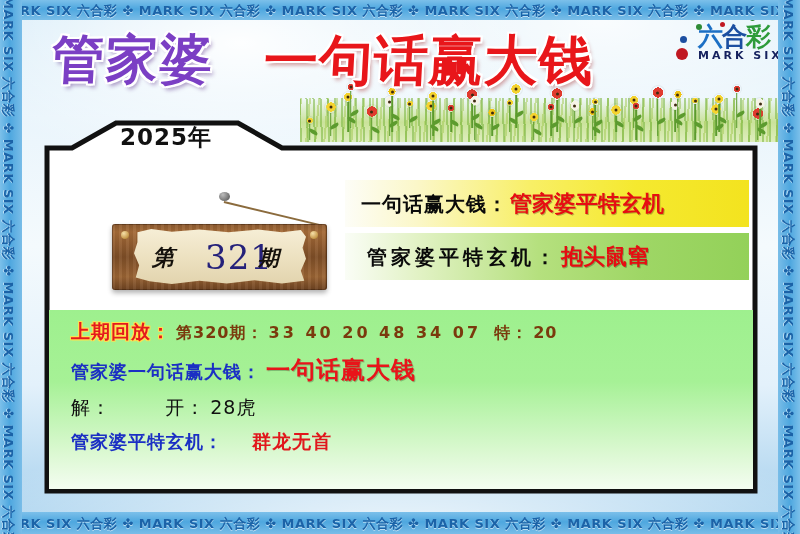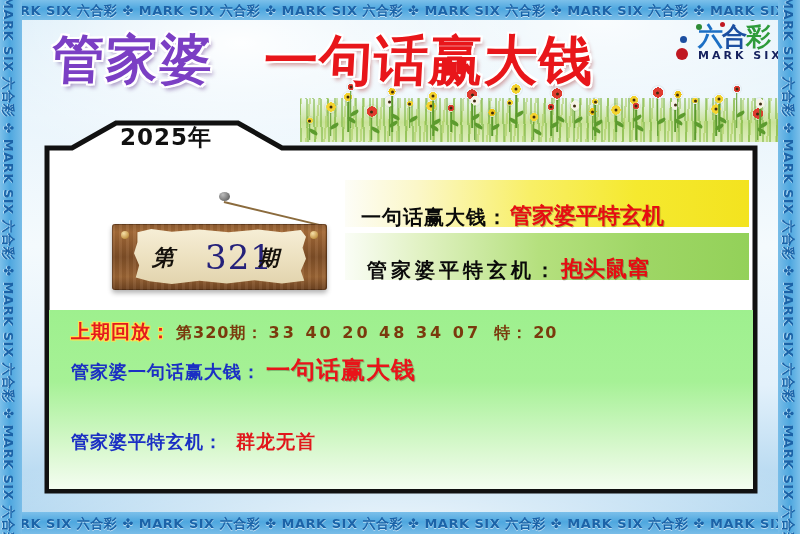--- a/index.html
+++ b/index.html
@@ -121,21 +121,21 @@
     background:linear-gradient(180deg,#f6eed6 0%,#ece0bf 55%,#e2d4ae 100%);
     box-shadow:0 1px 3px rgba(0,0,0,.35);
     clip-path:polygon(2% 6%,10% 0%,22% 5%,38% 1%,55% 6%,72% 1%,86% 6%,97% 2%,100% 14%,98% 34%,100% 54%,97% 76%,99% 94%,86% 99%,70% 93%,54% 99%,38% 94%,22% 100%,9% 95%,1% 88%,3% 66%,0% 44%,2% 24%);
   }
   .qi{position:absolute;top:50%;transform:translateY(-50%);}
   .qi.d{left:18px;font:bold 22px/1 "DejaVu Serif","Liberation Serif",serif;color:#15110c;font-style:italic;}
   .qi.n{left:42px;font:400 34px/1 "DejaVu Serif","Liberation Serif",serif;color:#25217a;letter-spacing:1px;margin-left:29px;}
   .qi.q{left:124px;font:bold 21px/1 "DejaVu Serif","Liberation Serif",serif;color:#15110c;font-style:italic;}
 
   
-  .banner{position:absolute;height:47px;z-index:18;display:flex;align-items:flex-end;}
+  .banner{position:absolute;height:47px;z-index:18;display:flex;align-items:center;}
   .banner.yellow{left:298px;top:30px;width:404px;
     background:linear-gradient(90deg,#fdfdf7 0%,#fbf7c8 18%,#f8ef66 46%,#f5e92f 72%,#f3e31f 100%);}
   .banner.green{left:298px;top:83px;width:404px;
     background:linear-gradient(90deg,#fafdf6 0%,#e2f2c5 18%,#b5e07e 48%,#9ed665 74%,#93d159 100%);}
   .banner .lbl{
     font:bold 20px/1 "DejaVu Sans","Liberation Sans",sans-serif;color:#0a0a0a;
     margin-left:16px;letter-spacing:1px;white-space:nowrap;
   }
   .banner.green .lbl{letter-spacing:4px;margin-left:22px;}
   .banner .ans{
@@ -479,24 +479,30 @@
           <span class="k-brown" style="letter-spacing:3px;">33 40 20 48 34 07</span>
           <span class="k-brown" style="margin-left:8px;">特：</span>
           <span class="k-brown">20</span>
         </div>
 
         <div class="row r2">
           <span class="k-blue">管家婆一句话赢大钱：</span>
           <span class="k-bigred">一句话赢大钱</span>
         </div>
 
+        <div class="row r3">
+          <span class="k-black">解：</span>
+          <span class="sp"></span>
+          <span class="k-black">开：</span>
+          <span class="k-black">28虎</span>
+        </div>
 
         <div class="row r4">
           <span class="k-blue">管家婆平特玄机：</span>
-          <span class="k-midred" style="margin-left:8px;">群龙无首</span>
+          <span class="k-midred" style="margin-left:24px;">群龙无首</span>
         </div>
 
 
       </div>
     </div>
   </div>
 
   <div class="bord top">
       <span class="strip">MARK SIX 六合彩 ✤ MARK SIX 六合彩 ✤ MARK SIX 六合彩 ✤ MARK SIX 六合彩 ✤ MARK SIX 六合彩 ✤ MARK SIX 六合彩 ✤ MARK SIX 六合彩 ✤ MARK SIX 六合彩 ✤ MARK SIX 六合彩 ✤ MARK SIX 六合彩 ✤ MARK SIX 六合彩 ✤ MARK SIX 六合彩 ✤ MARK SIX 六合彩 ✤ MARK SIX 六合彩 ✤ MARK SIX 六合彩 ✤ MARK SIX 六合彩 ✤ MARK SIX 六合彩 ✤ MARK SIX 六合彩 ✤ MARK SIX 六合彩 ✤ MARK SIX 六合彩 ✤ MARK SIX 六合彩 ✤ MARK SIX 六合彩 ✤ MARK SIX 六合彩 ✤ MARK SIX 六合彩 ✤ MARK SIX 六合彩 ✤ MARK SIX 六合彩 ✤ </span>
     </div>

